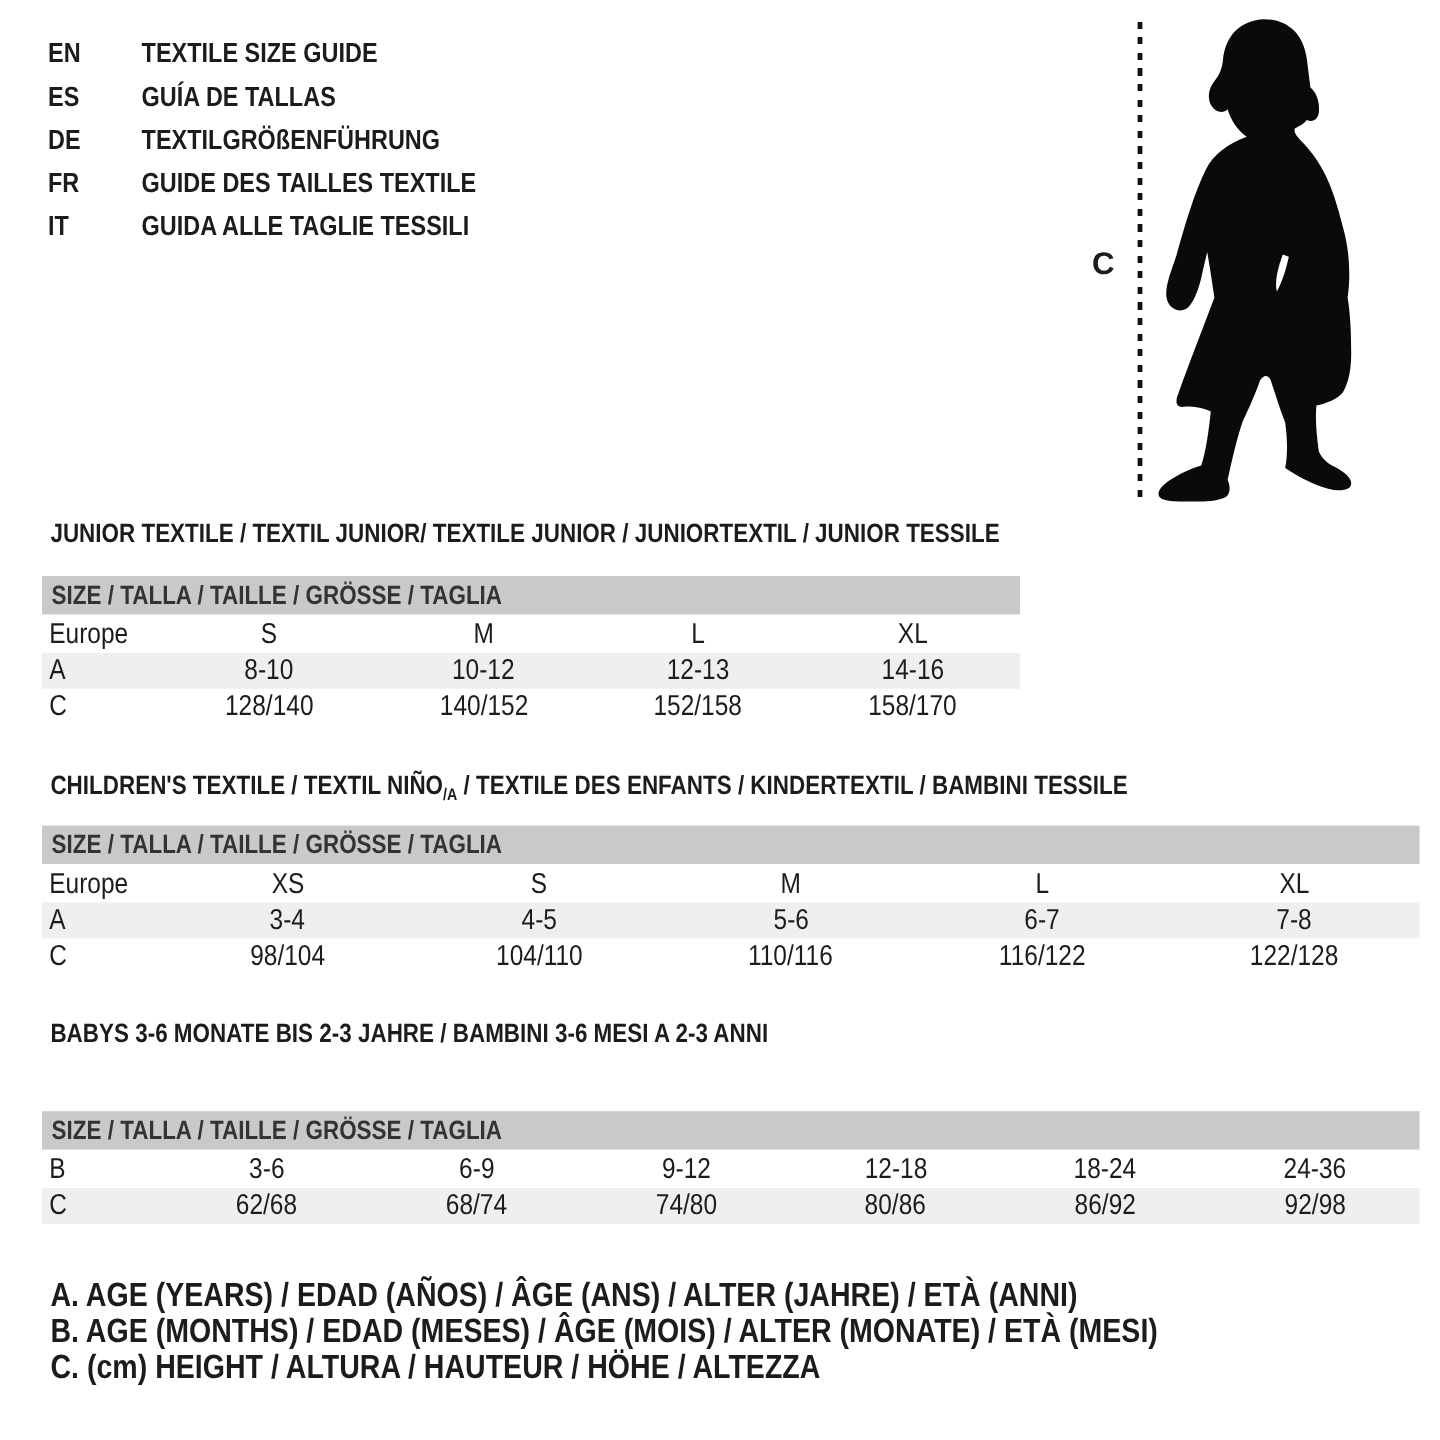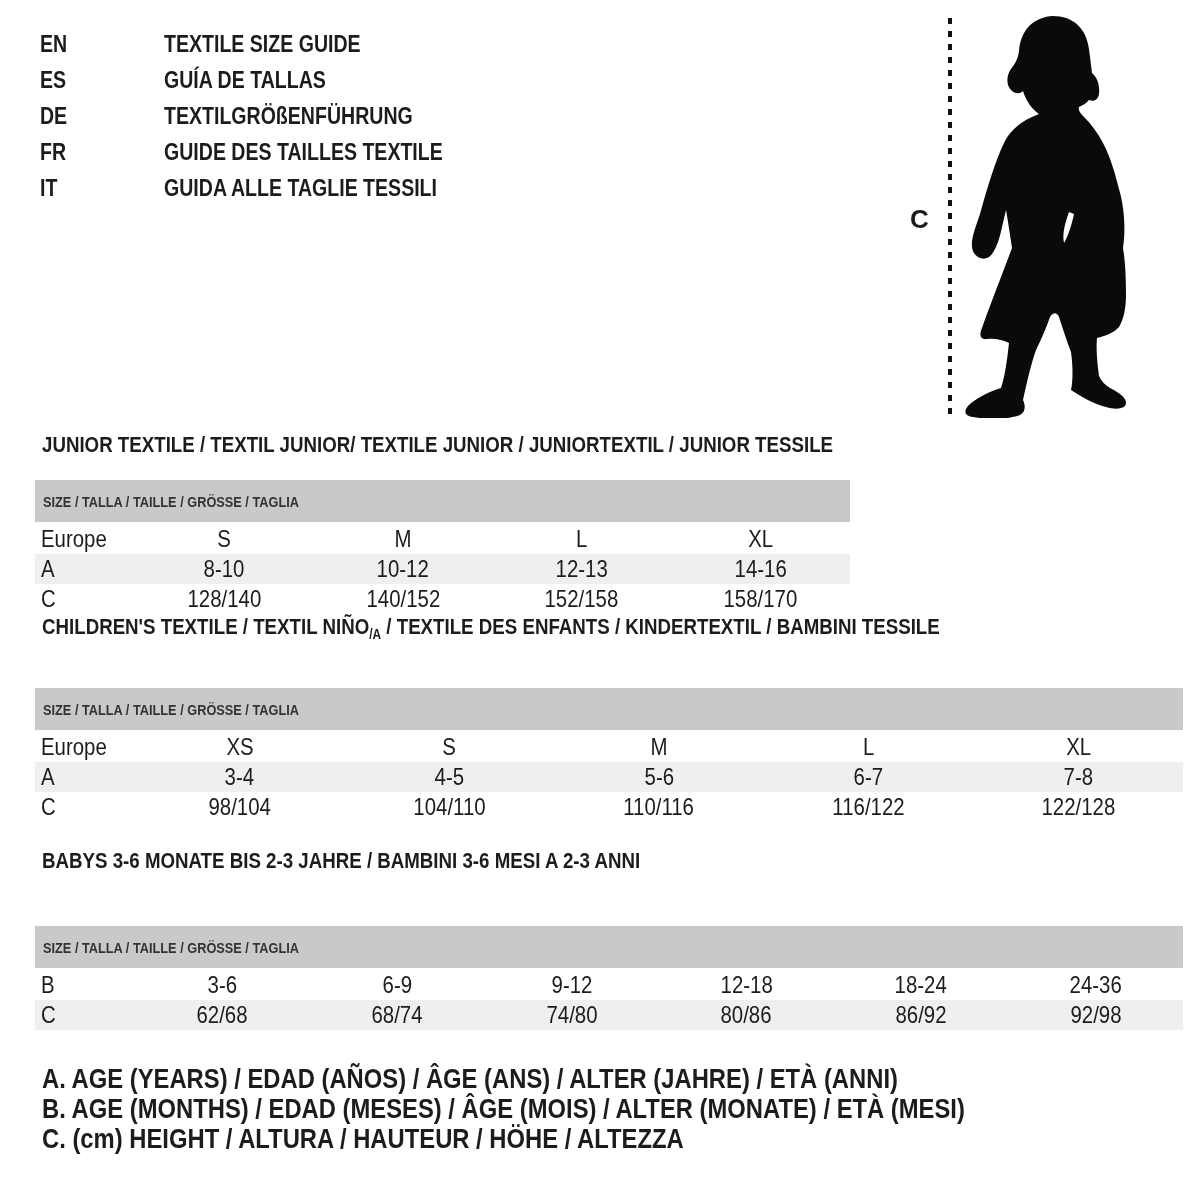--- a/index.html
+++ b/index.html
@@ -12,38 +12,38 @@
   html,body{margin:0;padding:0;background:#ffffff;}
   body{width:1200px;height:1200px;font-family:"Liberation Sans",sans-serif;color:var(--text);}
   .sheet{position:relative;width:1200px;height:1200px;background:#ffffff;overflow:hidden;}
 
   
   .cnd{display:inline-block;transform:scaleX(.85);transform-origin:0 50%;white-space:nowrap;}
   .cndc{display:inline-block;transform:scaleX(.85);transform-origin:50% 50%;white-space:nowrap;}
 
   
   .lang-list{position:absolute;left:40px;top:26px;}
-  .lang-row{height:36px;display:flex;align-items:center;font-weight:bold;font-size:23px;gap:46px;}
+  .lang-row{height:36px;display:flex;align-items:center;font-weight:bold;font-size:23px;}
   .lang-code{width:78px;flex:0 0 78px;}
 
   
   .dash-line{position:absolute;left:948px;top:18px;width:4px;height:398px;
     background:repeating-linear-gradient(to bottom,#111 0 6px,transparent 6px 13px);}
   .c-label{position:absolute;left:910px;top:204px;font-size:26px;font-weight:bold;}
   .figure-svg{position:absolute;left:962px;top:13px;}
 
   
   .tbl-title{position:absolute;left:42px;font-size:22px;font-weight:bold;line-height:30px;}
   .tbl-title .title-line{height:30px;}
   .tbl-title .sub{font-size:14px;vertical-align:-5px;}
 
   
   .tbl{position:absolute;left:35px;}
-  .tbl-head{height:42px;background:var(--hdr-bg);display:flex;align-items:center;
-    padding-left:8px;font-size:15px;font-weight:600;color:var(--hdr-text);margin-bottom:2px;}
+  .tbl-head{height:32px;background:var(--hdr-bg);display:flex;align-items:center;
+    padding-left:8px;font-size:22px;font-weight:600;color:var(--hdr-text);margin-bottom:2px;}
   .tbl-row{display:grid;height:30px;align-items:center;font-size:24px;}
   .tbl-row.shaded{background:var(--alt-bg);}
   .tbl-row .lbl{padding-left:6px;}
   .tbl-row .val{text-align:center;}
 
   
   .footnotes{position:absolute;left:42px;top:1064px;}
   .fn-line{height:30px;display:flex;align-items:center;font-size:28px;font-weight:bold;}
 </style>
 </head>
@@ -148,21 +148,21 @@
           <span class="val"><span class="cndc">14-16</span></span>
         </div>
         <div class="tbl-row" style="grid-template-columns: 100px repeat(4, 1fr);">
           <span class="lbl"><span class="cnd">C</span></span>
           <span class="val"><span class="cndc">128/140</span></span>
           <span class="val"><span class="cndc">140/152</span></span>
           <span class="val"><span class="cndc">152/158</span></span>
           <span class="val"><span class="cndc">158/170</span></span>
         </div>
       </div>
-      <div class="tbl-title" style="top: 612px;">
+      <div class="tbl-title" style="top: 640px;">
         <div class="title-line"><span class="cnd"><span>CHILDREN'S TEXTILE / TEXTIL NIÑO</span><span class="sub">/A</span><span> / TEXTILE DES ENFANTS / KINDERTEXTIL / BAMBINI TESSILE</span></span></div>
       </div>
       <div class="tbl" style="top: 688px; width: 1148px;">
         <div class="tbl-head">
           <span class="cnd">SIZE / TALLA / TAILLE / GRÖSSE / TAGLIA</span>
         </div>
         <div class="tbl-row" style="grid-template-columns: 100px repeat(5, 1fr);">
           <span class="lbl"><span class="cnd">Europe</span></span>
           <span class="val"><span class="cndc">XS</span></span>
           <span class="val"><span class="cndc">S</span></span>

